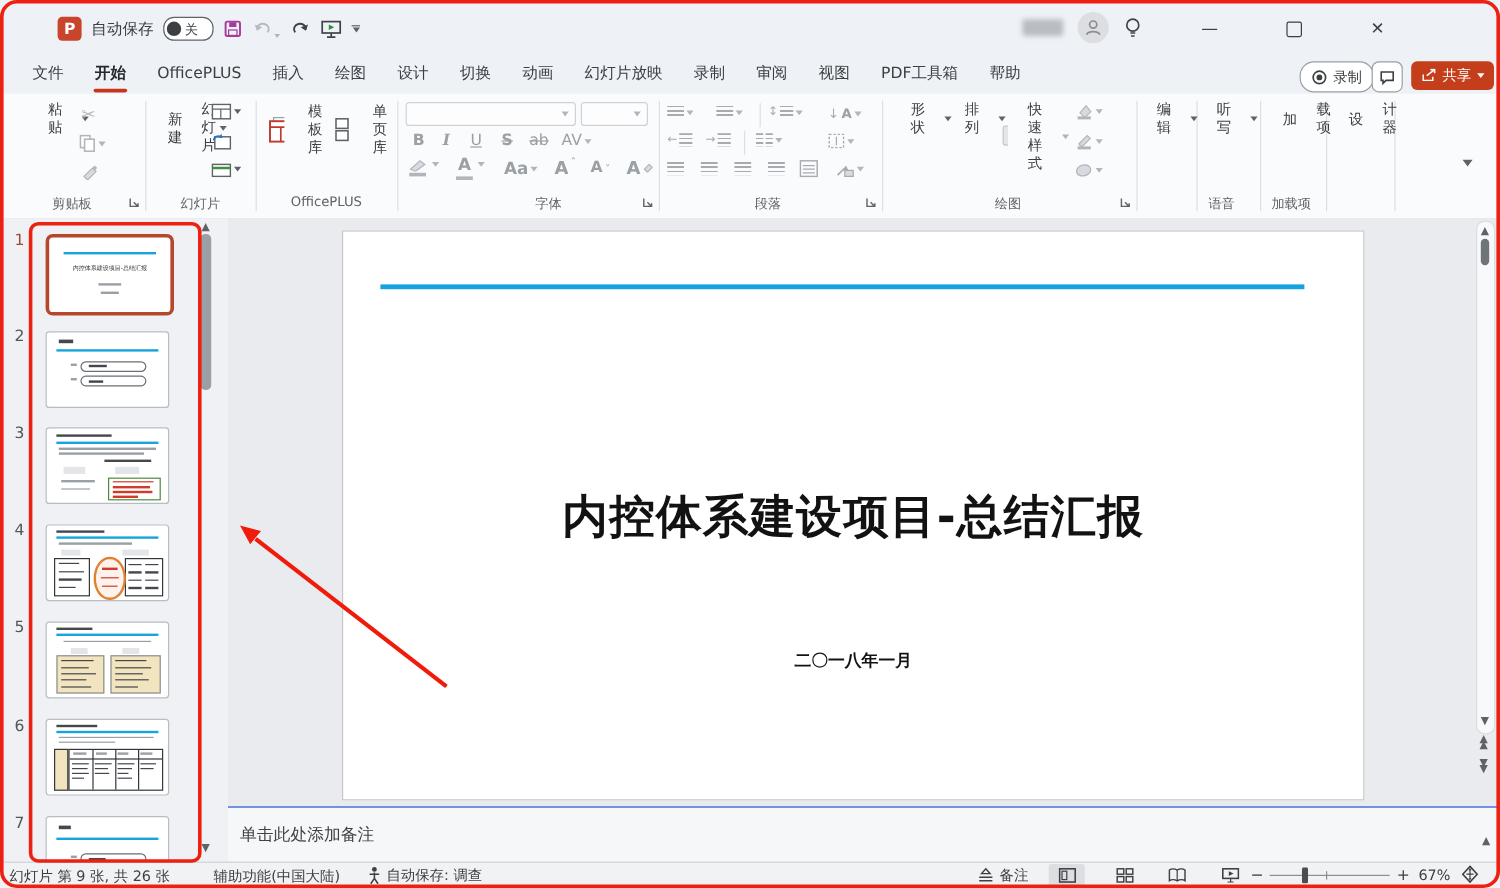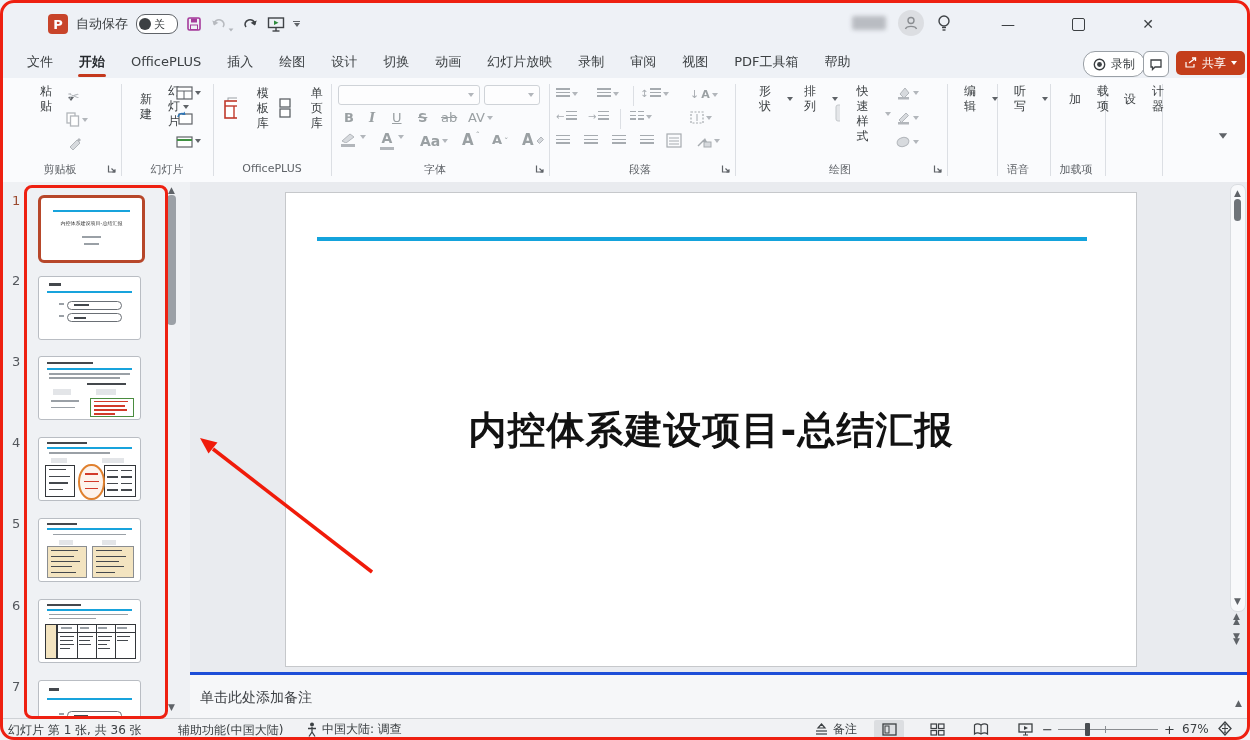--- a/index.html
+++ b/index.html
@@ -58,21 +58,21 @@
   .mtan{background:#f3e4c0;}
   .editor{left:190px;top:182px;width:1060px;height:490px;background:#e9ebef;}
   .slide{position:absolute;left:95px;top:10px;width:850px;height:473px;background:#fff;border:1px solid #c6c8cb;}
   .slide-accent{position:absolute;left:31px;top:44px;width:770px;height:4px;background:#14a3dc;}
   .slide-title{position:absolute;top:212px;width:100%;text-align:center;font-size:38px;font-weight:bold;color:#121212;letter-spacing:1px;}
   .slide-sub{position:absolute;width:100%;text-align:center;font-size:14px;font-weight:bold;color:#121212;}
   .sb{position:absolute;color:#5f6368;font-size:9px;line-height:8px;}
   .track{position:absolute;background:#f8f9fb;border:1px solid #dadde1;border-radius:7px;}
   .sthumb{position:absolute;background:#9ba0a6;border-radius:4px;}
   
-  .notes{left:190px;top:672px;width:1060px;height:46px;background:#f6f7f9;border-top:3px solid #1d4ed8;}
+  .notes{left:190px;top:672px;width:1060px;height:46px;background:#f6f7f9;border-top:1px solid #1d4ed8;}
   .statusbar{left:0;top:718px;width:1250px;height:22px;background:#f1f2f4;border-top:1px solid #cfd2d6;
              font-size:12px;color:#3c4043;}
   .viewbtn{position:absolute;top:1px;height:19px;display:flex;align-items:center;justify-content:center;}
   .selview{background:#dcdee1;border-radius:2px;}
   
   .anno-frame{left:0;top:0;width:1244px;height:734px;border:3px solid #ee2011;border-radius:14px;pointer-events:none;}
   .anno-rect{left:24px;top:185px;width:138px;height:528px;border:3px solid #ee2011;border-radius:8px;pointer-events:none;}
 </style>
 </head>
 <body>
@@ -320,21 +320,21 @@
     <div class="mini" style="left:492px;top:53px;">
         <span class="fbtn" style="font-size:13px;">A</span>
         <span style="color:#9aa0a3;font-size:9px;margin-top:6px;">ˇ</span>
       </div>
     <div class="mini" style="left:522px;top:53px;">
         <span class="fbtn" style="font-size:15px;">A</span>
         <svg width="8" height="8">
           <path d="M1 5l4-4 2.5 2.5-4 4z" fill="#d7dade" stroke="#b2b6bb"></path>
         </svg>
       </div>
-    <div class="glabel" style="left:415px;width:40px;">字体</div>
+    <div class="glabel" style="left:437px;width:40px;">字体</div>
     <svg class="launcher" style="left:535px;" width="10" height="10">
         <path d="M1.5 1.5v6.5h6.5" fill="none" stroke="#5f6368" stroke-width="1.2"></path>
         <path d="M4.5 4.5l3.5 3.5M8 5.3V8H5.3" fill="none" stroke="#5f6368" stroke-width="1.2"></path>
       </svg>
 
     <div class="mini" style="left:556px;top:10px;">
         <span class="ic-lines"></span>
         <span class="cv d"></span>
       </div>
     <div class="mini" style="left:597px;top:10px;">
@@ -647,45 +647,46 @@
       <div class="sb glyph" style="left:4px;top:4px;">▲</div>
       <div class="sthumb" style="left:3px;top:13px;width:9px;height:130px;"></div>
       <div class="sb glyph" style="left:4px;top:521px;">▼</div>
     </div>
   </div>
 
   <div class="abs editor">
     <div class="slide">
       <div class="slide-accent"></div>
       <div class="slide-title">内控体系建设项目-总结汇报</div>
+      <div class="slide-sub" style="top:349px;">二〇一八年一月</div>
     </div>
 
     <div class="track" style="left:1040px;top:2px;width:14px;height:426px;">
       <div class="sb glyph" style="left:3px;top:4px;">▲</div>
       <div class="sthumb" style="left:3px;top:14px;width:7px;height:22px;background:#6f7479;"></div>
       <div class="sb glyph" style="left:3px;top:412px;">▼</div>
     </div>
     <div class="abs" style="left:1043px;top:432px;line-height:5px;font-size:9px;color:#5f6368;text-align:center;"><span class="glyph">▲<br>▲</span></div>
     <div class="abs" style="left:1043px;top:452px;line-height:5px;font-size:9px;color:#5f6368;text-align:center;"><span class="glyph">▼<br>▼</span></div>
   </div>
 
   <div class="abs notes">
     <div class="abs" style="left:10px;top:14px;font-size:14px;color:#3f4246;">单击此处添加备注</div>
     <div class="sb glyph abs" style="right:8px;top:24px;">▲</div>
   </div>
 
   <div class="abs statusbar">
-    <div class="abs" style="left:8px;top:3px;">幻灯片 第 1 张, 共 36 张</div>
+    <div class="abs" style="left:8px;top:3px;">幻灯片 第 9 张, 共 26 张</div>
     <div class="abs" style="left:178px;top:3px;">辅助功能(中国大陆)</div>
     <div class="abs row" style="left:306px;top:2px;gap:4px;">
       <svg width="12" height="15">
           <circle cx="6" cy="2.5" r="2" fill="#3c4043"></circle>
           <path d="M6 5v5M2 6.5h8M6 10l-3 4.5M6 10l3 4.5" stroke="#3c4043" stroke-width="1.3" fill="none"></path>
         </svg>
-      <span>中国大陆: 调查</span>
+      <span>自动保存: 调查</span>
     </div>
     <div class="abs row" style="left:814px;top:2px;gap:4px;">
       <svg width="15" height="13">
           <polygon points="7.5,1 11,5 4,5" fill="none" stroke="#3c4043" stroke-width="1.2"></polygon>
           <line x1="2" y1="8" x2="13" y2="8" stroke="#3c4043" stroke-width="1.2"></line>
           <line x1="2" y1="11" x2="13" y2="11" stroke="#3c4043" stroke-width="1.2"></line>
         </svg>
       <span>备注</span>
     </div>
     <div class="viewbtn selview" style="left:874px;width:30px;">

